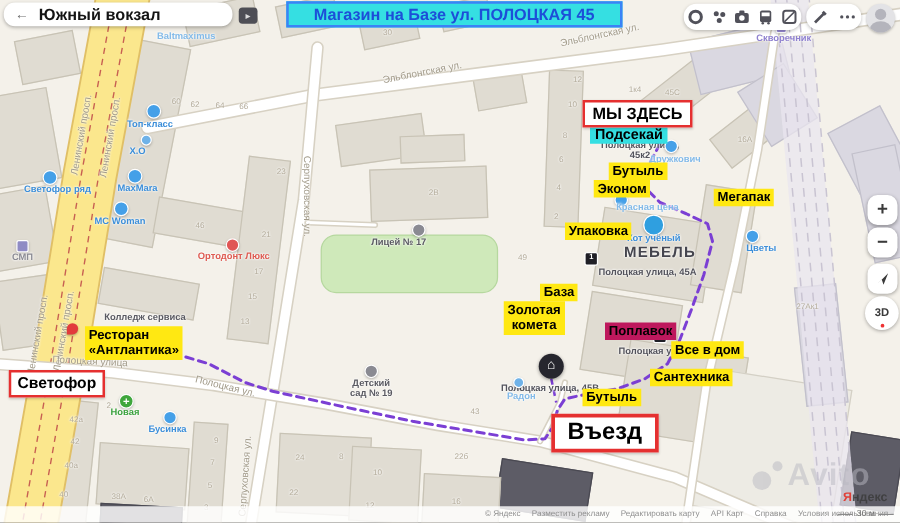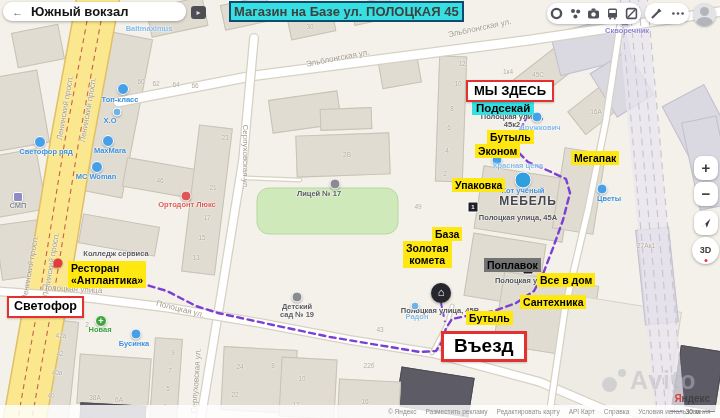--- a/index.html
+++ b/index.html
@@ -44,22 +44,22 @@
           box-shadow:0 1px 3px rgba(0,0,0,.4);}
   .pin{position:absolute;width:9px;height:9px;background:#e23b3b;border-radius:50% 50% 50% 0;
        transform:rotate(-45deg);box-shadow:0 1px 2px rgba(0,0,0,.3);}
   
   .searchbar{position:absolute;left:3px;top:2px;width:183px;height:19px;background:#fff;border-radius:9px;
              box-shadow:0 1px 3px rgba(0,0,0,.3);display:flex;align-items:center;}
   .backicon{margin:0 8px 0 9px;color:#6b6b6b;font-size:11px;}
   .searchtitle{font-weight:bold;font-size:13px;color:#141414;white-space:nowrap;}
   .collapsebtn{position:absolute;left:191px;top:6px;width:15px;height:13px;background:#4e4e55;border-radius:3px;
                color:#ddd;font-size:8px;text-align:center;line-height:13px;}
-  .banner{position:absolute;left:229px;top:1px;background:#35dfe2;border:2px solid #0c4a6e;font-size:13px;
-          font-weight:bold;padding:1px 3px;color:#404040;white-space:nowrap;}
+  .banner{position:absolute;left:229px;top:1px;background:#35dfe2;border:2px solid #3b82f6;font-size:13px;
+          font-weight:bold;padding:1px 20px;color:#1d4ed8;white-space:nowrap;}
   .toolbar{position:absolute;top:3px;height:21px;background:#fff;border-radius:10px;
            box-shadow:0 1px 3px rgba(0,0,0,.25);display:flex;align-items:center;justify-content:space-around;}
   #tb1{left:547px;width:94px;} #tb2{left:645px;width:44px;}
   .tbicon{display:flex;align-items:center;justify-content:center;width:16px;height:16px;color:#51515a;}
   .avatar{position:absolute;left:693px;top:3px;width:23px;height:23px;border-radius:50%;background:#e3e3e6;
           box-shadow:0 1px 2px rgba(0,0,0,.25);overflow:hidden;}
   .avatar::before{content:'';position:absolute;left:7px;top:4px;width:9px;height:9px;border-radius:50%;background:#b4b4bc;}
   .avatar::after{content:'';position:absolute;left:3px;top:14px;width:17px;height:12px;border-radius:50%;background:#b4b4bc;}
   .ctl{position:absolute;left:694px;width:24px;height:24px;background:#fff;border-radius:8px;
        box-shadow:0 1px 3px rgba(0,0,0,.3);text-align:center;font-size:15px;font-weight:bold;color:#3a3a3a;
@@ -250,21 +250,21 @@
       <div class="stop" style="left: 528px; top: 269px; transform: translate(-50%, -50%);">3</div>
       <div class="ann-y" style="left: 487px; top: 130px; background: rgb(255, 232, 18);">Бутыль</div>
       <div class="ann-y" style="left: 475px; top: 144px; background: rgb(255, 232, 18);">Эконом</div>
       <div class="ann-y" style="left: 571px; top: 151px; background: rgb(255, 232, 18);">Мегапак</div>
       <div class="ann-y" style="left: 452px; top: 178px; background: rgb(255, 232, 18);">Упаковка</div>
       <div class="ann-y" style="left: 432px; top: 227px; background: rgb(255, 232, 18);">База</div>
       <div class="ann-y" style="left: 403px; top: 241px; background: rgb(255, 232, 18);">Золотая
 комета</div>
       <div class="ann-y al" style="left: 68px; top: 261px; background: rgb(255, 232, 18);">Ресторан
 «Антлантика»</div>
-      <div class="ann-y" style="left: 484px; top: 258px; background: #737373;">Поплавок</div>
+      <div class="ann-y" style="left: 484px; top: 258px; background: #be185d;">Поплавок</div>
       <div class="ann-y" style="left: 537px; top: 273px; background: rgb(255, 232, 18);">Все в дом</div>
       <div class="ann-y" style="left: 520px; top: 295px; background: rgb(255, 232, 18);">Сантехника</div>
       <div class="ann-y" style="left: 466px; top: 311px; background: rgb(255, 232, 18);">Бутыль</div>
       <div class="ann-c" style="left: 472px; top: 101px; background: rgb(53, 223, 226);">Подсекай</div>
       <div class="ann-r" style="left: 466px; top: 80px; font-size: 13px; border-width: 2.5px; border-color: rgb(229, 48, 48); padding: 2px 6px;">МЫ ЗДЕСЬ</div>
       <div class="ann-r" style="left: 441px; top: 331px; font-size: 19px; border-width: 3px; border-color: rgb(229, 48, 48); padding: 2px 10px;">Въезд</div>
       <div class="ann-r" style="left: 7px; top: 296px; font-size: 12.5px; border-width: 2px; border-color: rgb(229, 48, 48); padding: 2px 5px;">Светофор</div>
       <div class="marker" style="left: 441px; top: 293px; transform: translate(-50%, -50%);">⌂</div>
       <div class="pin" style="left: 58px; top: 263px; transform: translate(-50%, -50%);"></div>
     </div>

